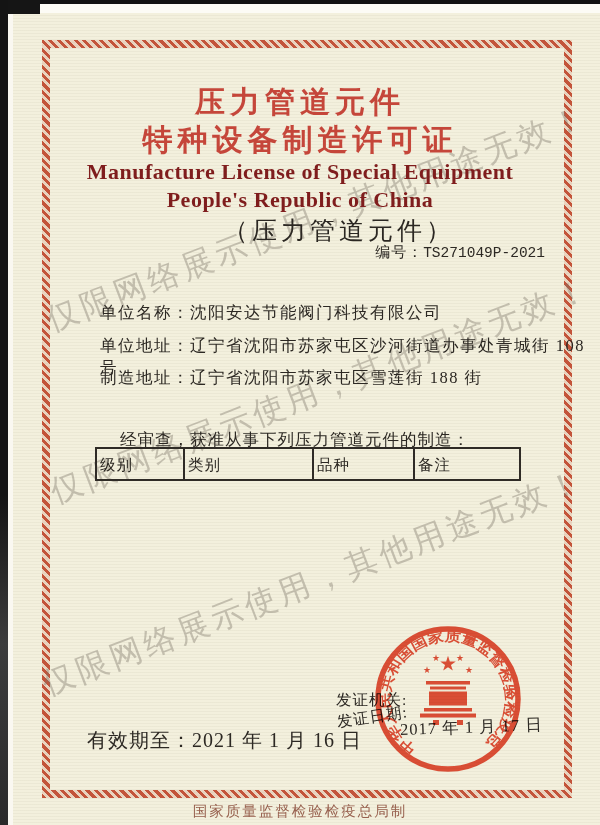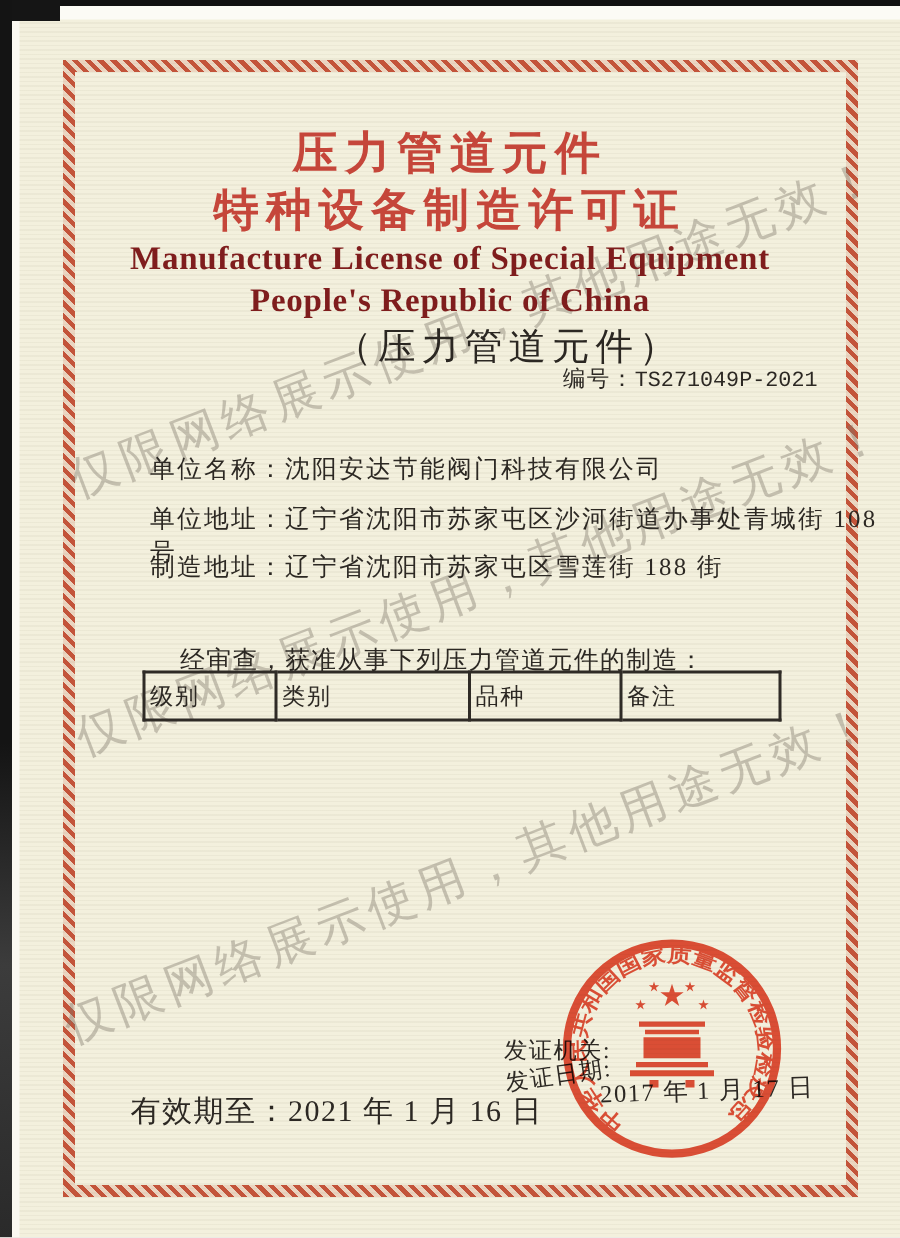--- a/index.html
+++ b/index.html
@@ -166,14 +166,15 @@
         <rect x="57" y="62.5" width="36" height="3"></rect>
         <rect x="56" y="67.5" width="38" height="14"></rect>
         <rect x="51" y="84" width="48" height="3.5"></rect>
         <rect x="47" y="89.5" width="56" height="4"></rect>
         <rect x="60" y="96" width="6" height="5"></rect>
         <rect x="84" y="96" width="6" height="5"></rect>
       </g>
     </g>
   </svg>
 
+  <div class="abs footer-note">国家质量监督检验检疫总局制</div>
 
 </div>
 
 </body></html>

